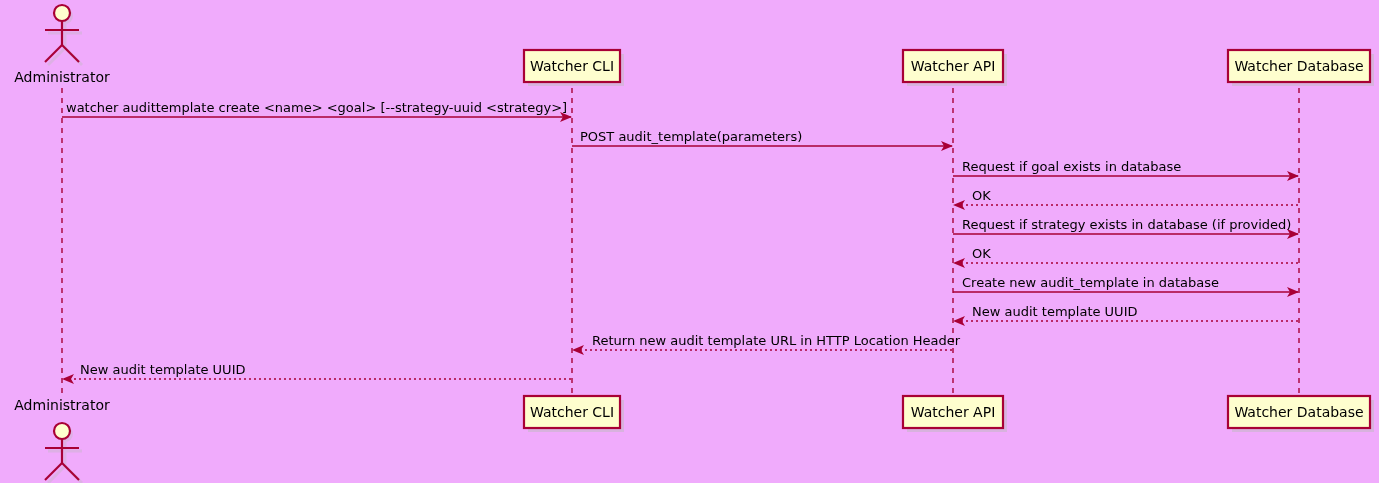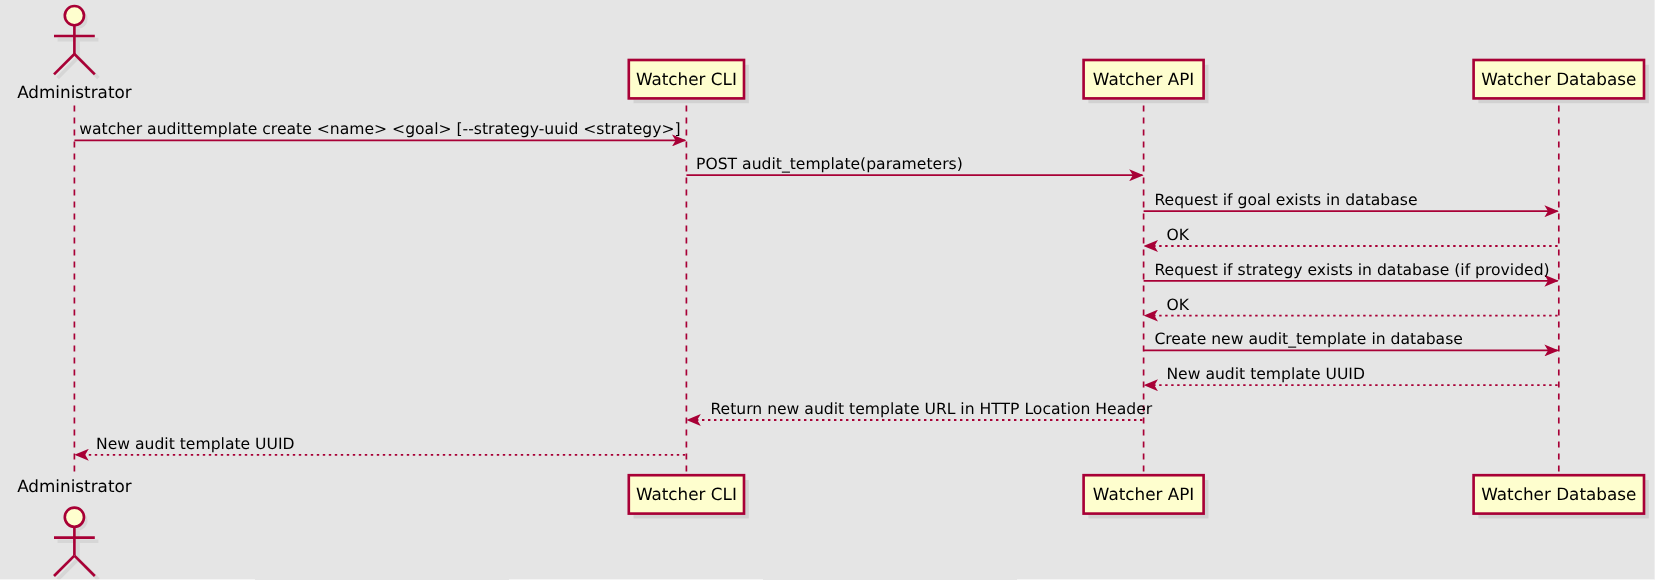--- a/index.html
+++ b/index.html
@@ -4,21 +4,21 @@
 <style>
   html, body {
     margin: 0;
     padding: 0;
     background: #FFFFFF;
   }
   #diagram-root {
     position: relative;
     width: 1379px;
     height: 483px;
-    background: #e5e5e5;
+    background: #f0abfc;
     font-family: "DejaVu Sans", sans-serif;
     overflow: hidden;
   }
   #diagram-svg {
     position: absolute;
     left: 0;
     top: 0;
   }
   .msg-text {
     font-family: "DejaVu Sans", sans-serif;

